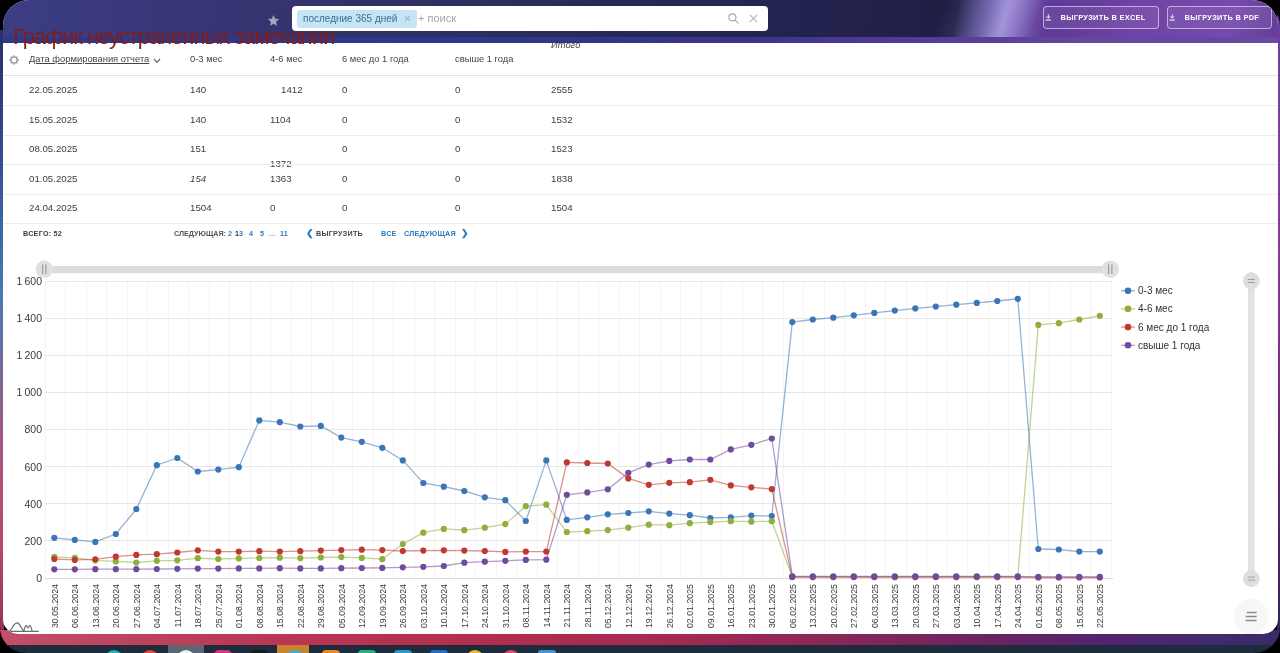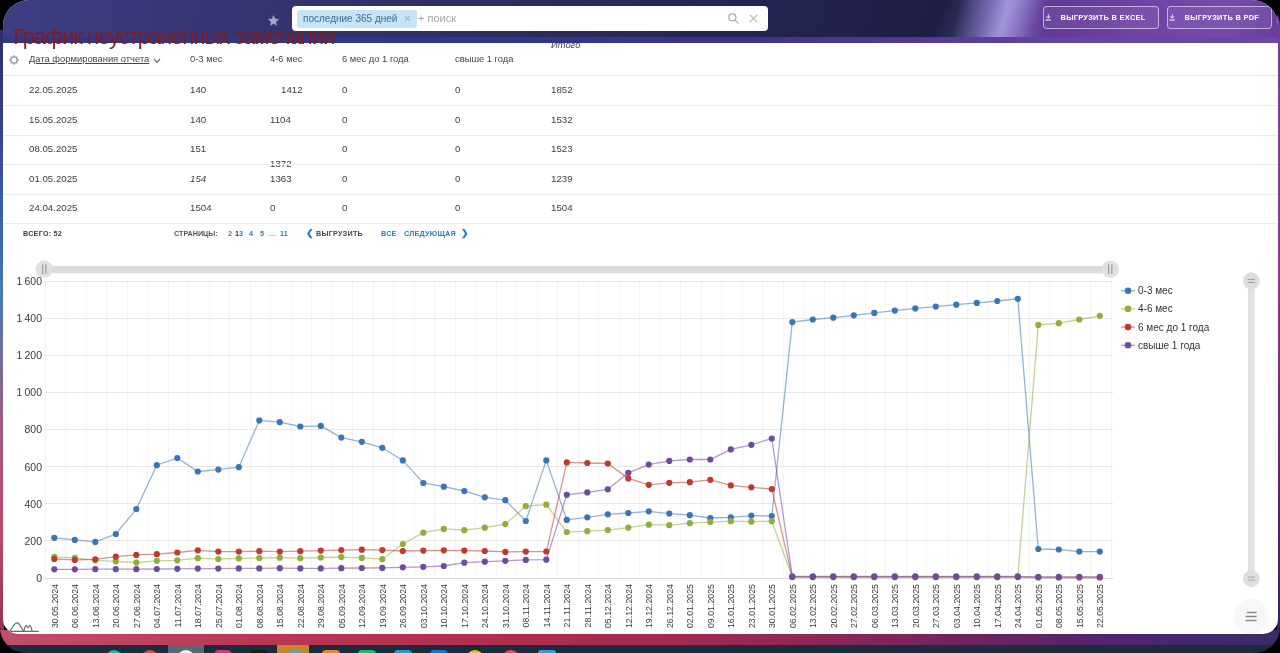--- a/index.html
+++ b/index.html
@@ -99,53 +99,53 @@
             <circle cx="12" cy="12" r="6.2"></circle>
             <path d="M12 2.5 V6 M12 18 V21.5 M2.5 12 H6 M18 12 H21.5 M5.3 5.3 L7.8 7.8 M16.2 16.2 L18.7 18.7 M18.7 5.3 L16.2 7.8 M7.8 16.2 L5.3 18.7"></path>
           </g>
         </svg>
 <div class="hline" style="top:75px;background:#e4e4e4"></div>
 <div class="td" style="left:29px;top:84px;">22.05.2025</div>
 <div class="td" style="left:190px;top:84px;">140</div>
 <div class="td" style="left:270px;top:84px;margin-left:11px;">1412</div>
 <div class="td" style="left:342px;top:84px;">0</div>
 <div class="td" style="left:455px;top:84px;">0</div>
-<div class="td" style="left:551px;top:84px;">1852</div>
+<div class="td" style="left:551px;top:84px;">2555</div>
 <div class="hline" style="top:105px;background:#ededed"></div>
 <div class="td" style="left:29px;top:113.5px;">15.05.2025</div>
 <div class="td" style="left:190px;top:113.5px;">140</div>
 <div class="td" style="left:270px;top:113.5px;">1104</div>
 <div class="td" style="left:342px;top:113.5px;">0</div>
 <div class="td" style="left:455px;top:113.5px;">0</div>
 <div class="td" style="left:551px;top:113.5px;">1532</div>
 <div class="hline" style="top:134.5px;background:#ededed"></div>
 <div class="td" style="left:29px;top:143px;">08.05.2025</div>
 <div class="td" style="left:190px;top:143px;">151</div>
 <div class="td" style="left:270px;top:158px;">1372</div>
 <div class="td" style="left:342px;top:143px;">0</div>
 <div class="td" style="left:455px;top:143px;">0</div>
 <div class="td" style="left:551px;top:143px;">1523</div>
 <div class="hline" style="top:164px;background:#ededed"></div>
 <div class="td" style="left:29px;top:172.5px;">01.05.2025</div>
 <div class="td" style="left:190px;top:172.5px;font-style:italic;">154</div>
 <div class="td" style="left:270px;top:172.5px;">1363</div>
 <div class="td" style="left:342px;top:172.5px;">0</div>
 <div class="td" style="left:455px;top:172.5px;">0</div>
-<div class="td" style="left:551px;top:172.5px;">1239</div>
+<div class="td" style="left:551px;top:172.5px;">1838</div>
 <div class="hline" style="top:193.5px;background:#ededed"></div>
 <div class="td" style="left:29px;top:202px;">24.04.2025</div>
 <div class="td" style="left:190px;top:202px;">1504</div>
 <div class="td" style="left:270px;top:202px;">0</div>
 <div class="td" style="left:342px;top:202px;">0</div>
 <div class="td" style="left:455px;top:202px;">0</div>
 <div class="td" style="left:551px;top:202px;">1504</div>
 <div class="hline" style="top:223px;background:#ededed"></div>
 
 <div class="ft b" style="left:7px;color:#3a3a3a">ВСЕГО: 52</div>
-<div class="ft" style="left:174px;color:#555;letter-spacing:0">СТРАНИЦЫ:</div>
+<div class="ft" style="left:174px;color:#555;letter-spacing:0">СЛЕДУЮЩАЯ:</div>
 <div class="ft b" style="left:219px;color:#333">1</div>
 <div class="ft" style="left:228px;color:#2b7bc0">2</div>
 <div class="ft" style="left:239px;color:#2b7bc0">3</div>
 <div class="ft" style="left:249px;color:#2b7bc0">4</div>
 <div class="ft" style="left:260px;color:#2b7bc0">5</div>
 <div class="ft" style="left:269px;color:#999">...</div>
 <div class="ft" style="left:280px;color:#2b7bc0">11</div>
 <div class="ft" style="left:306px;color:#2b7bc0;font-size:9px;top:228px">❮</div>
 <div class="ft" style="left:316px;color:#444">ВЫГРУЗИТЬ</div>
 <div class="ft" style="left:381px;color:#2b7bc0">ВСЕ</div>

